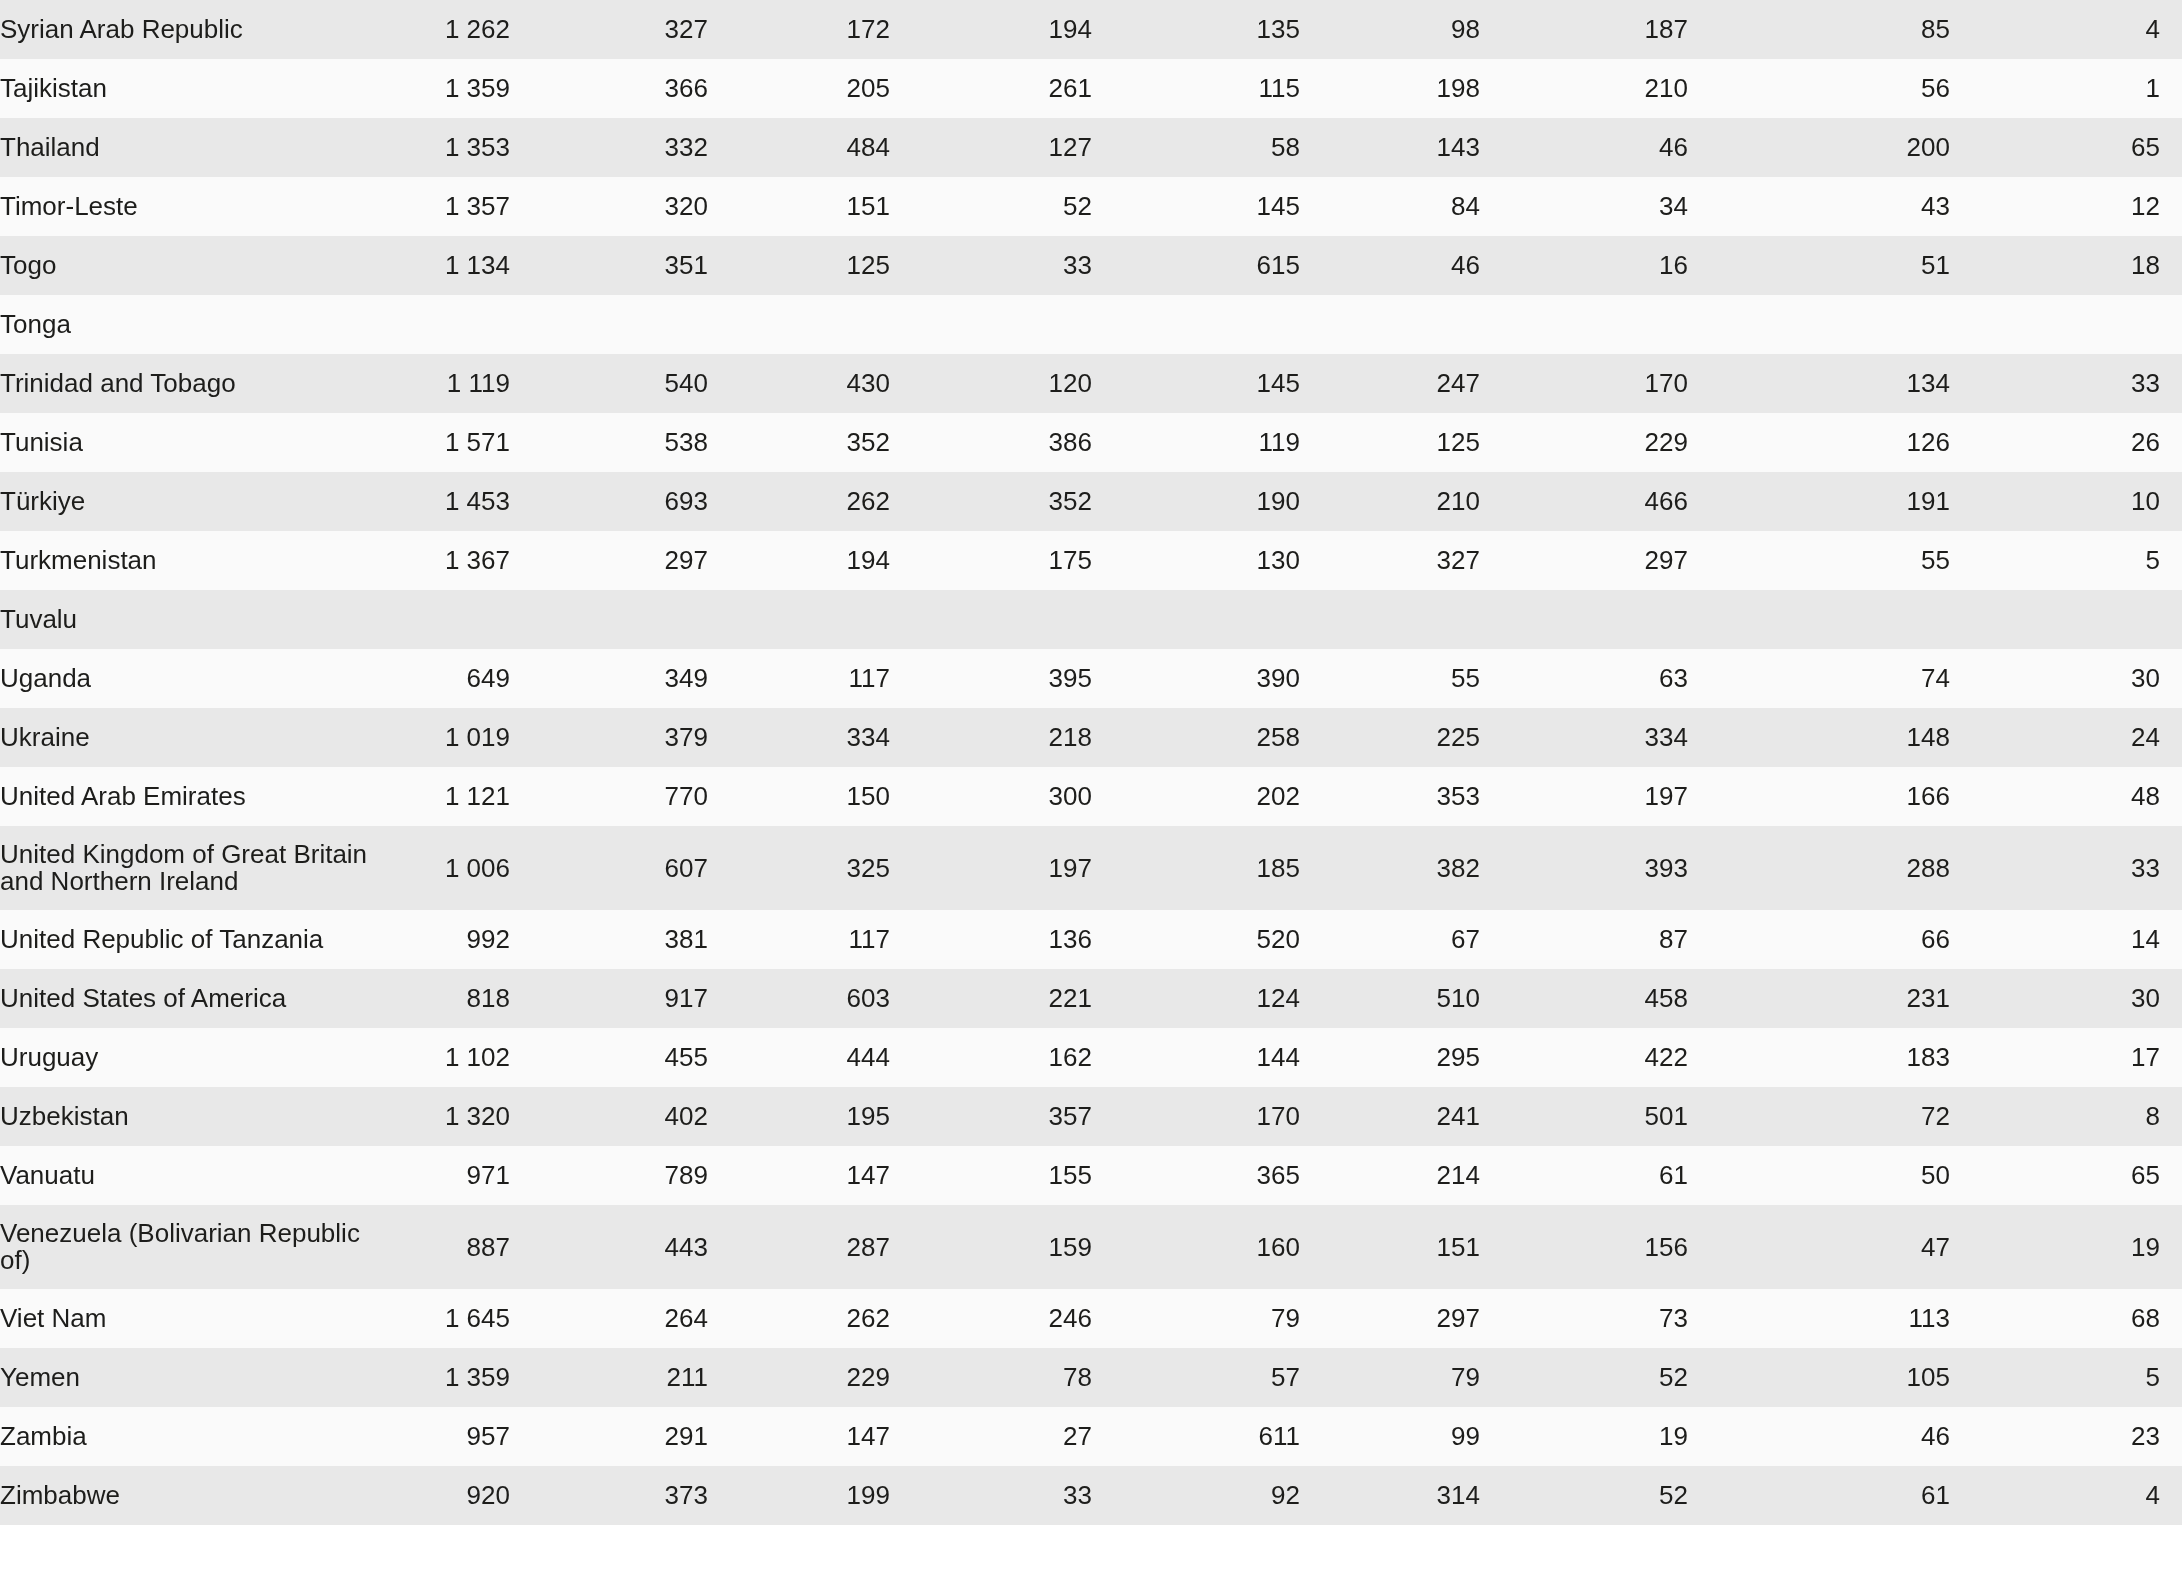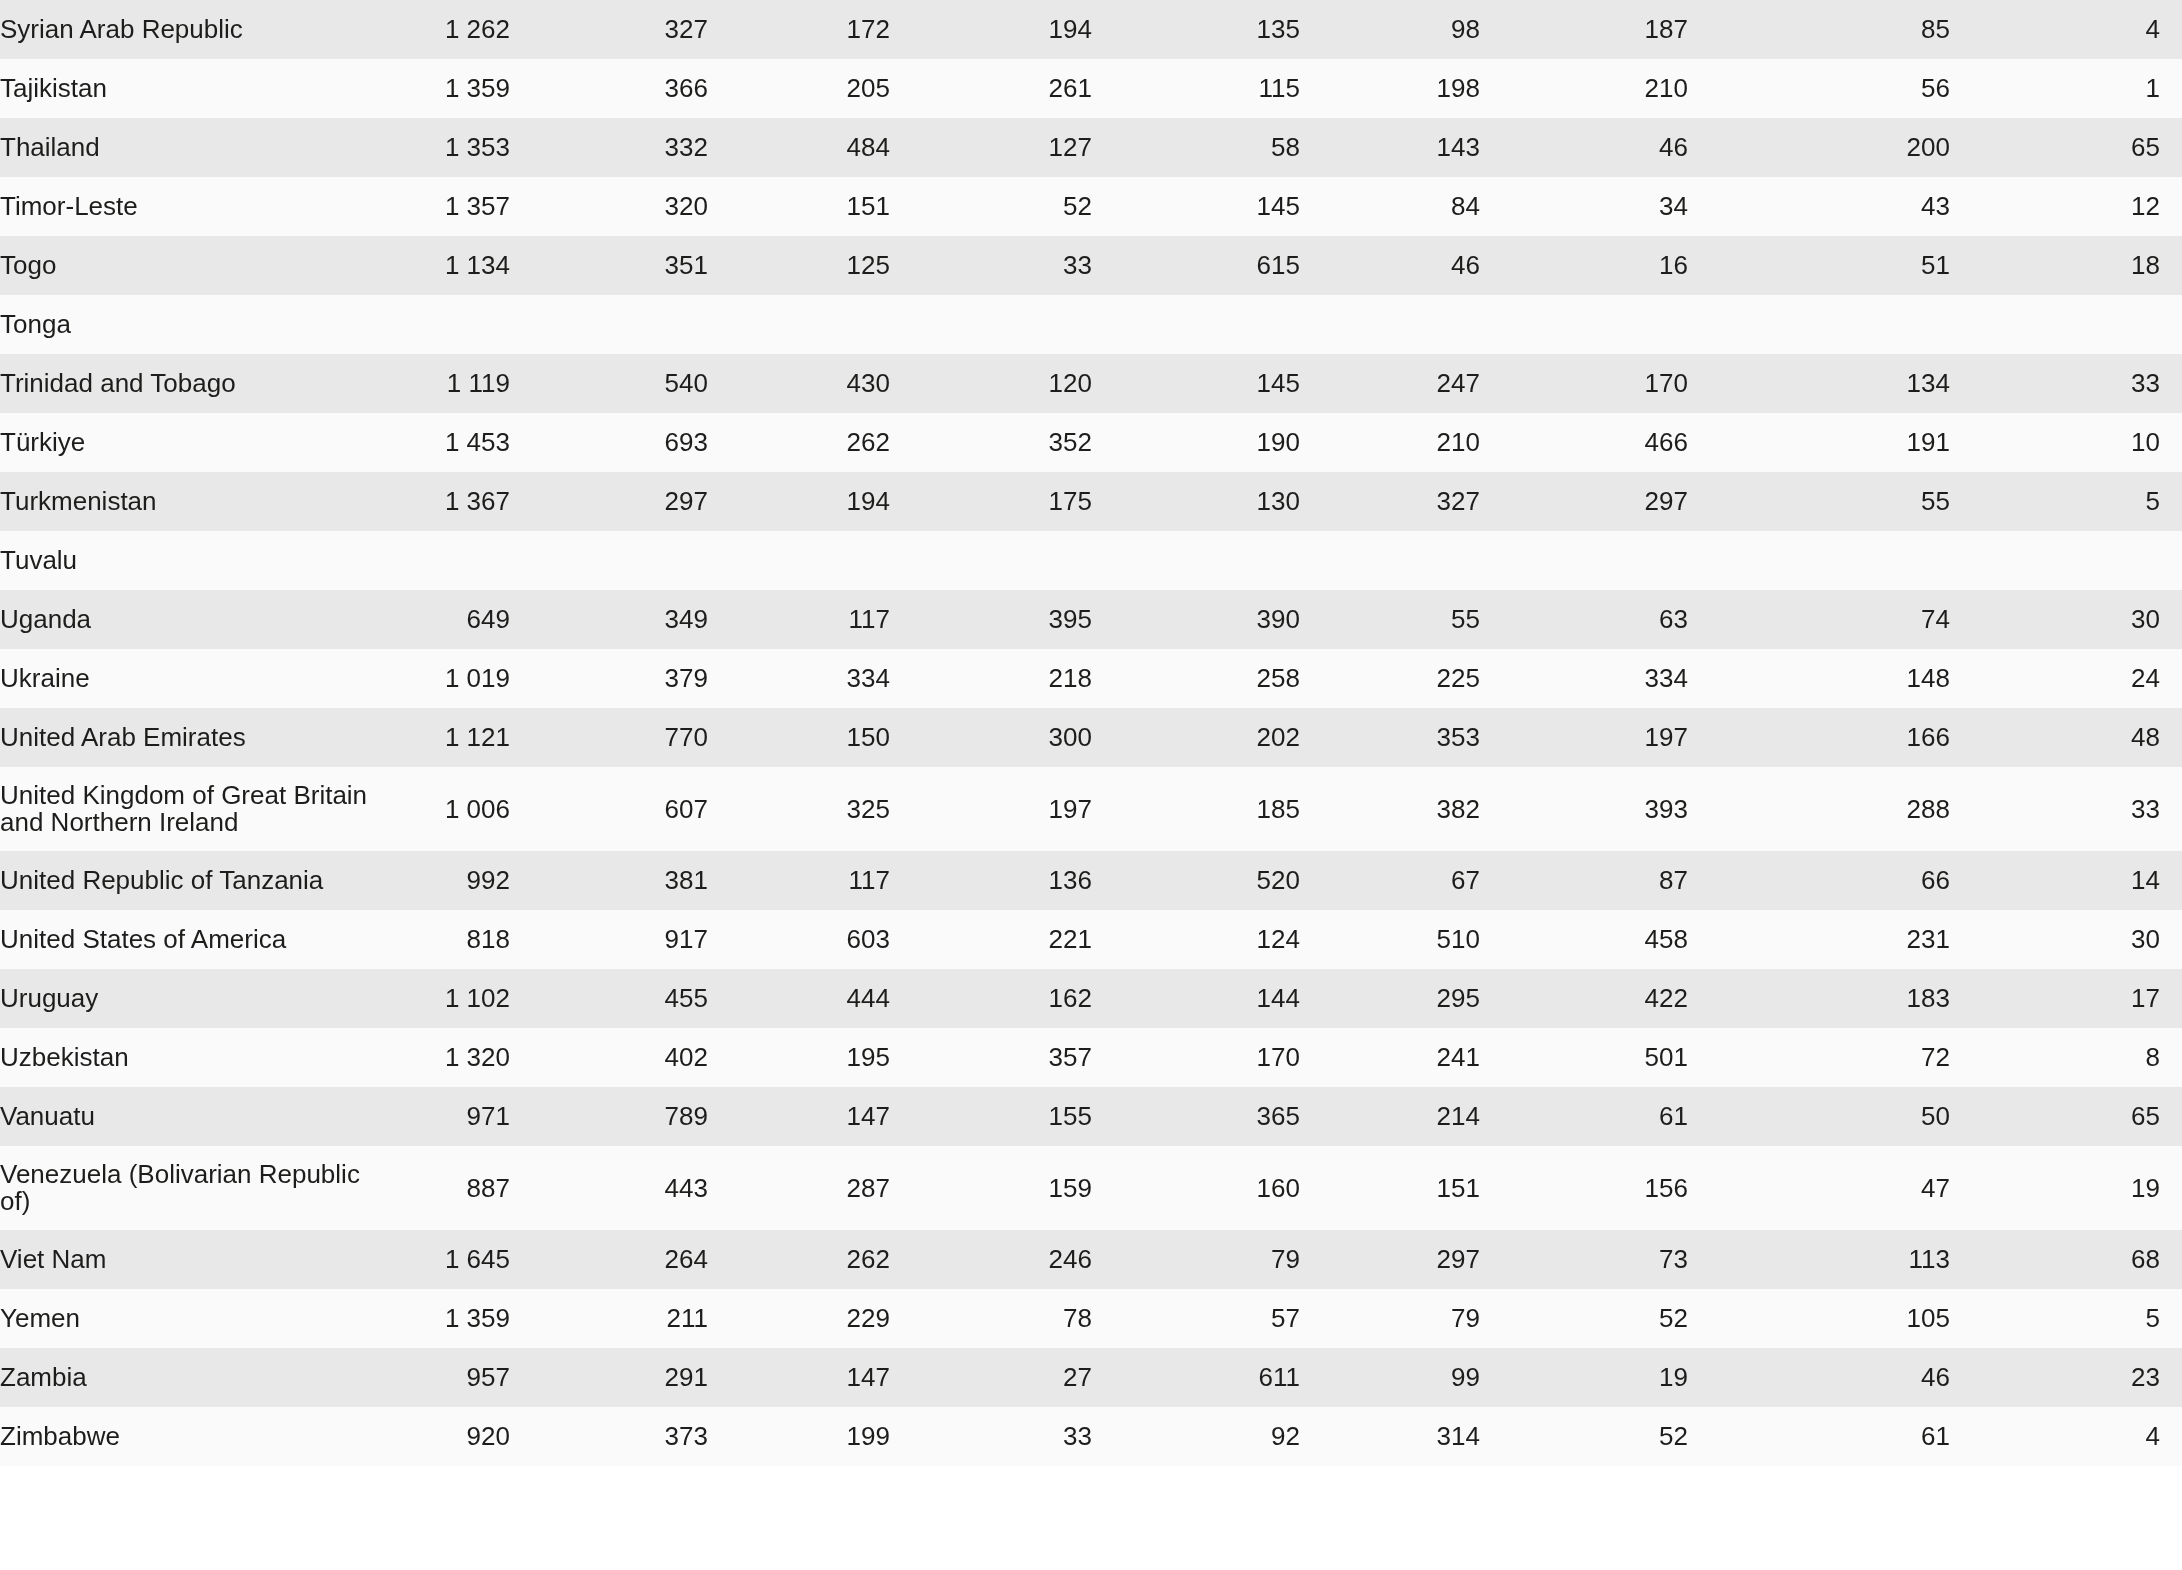--- a/index.html
+++ b/index.html
@@ -140,20 +140,32 @@
         <td class="num">540</td>
         <td class="num">430</td>
         <td class="num">120</td>
         <td class="num">145</td>
         <td class="num">247</td>
         <td class="num">170</td>
         <td class="num">134</td>
         <td class="num last">33</td>
       </tr>
       <tr>
+        <td class="country">Tunisia</td>
+        <td class="num">1 571</td>
+        <td class="num">538</td>
+        <td class="num">352</td>
+        <td class="num">386</td>
+        <td class="num">119</td>
+        <td class="num">125</td>
+        <td class="num">229</td>
+        <td class="num">126</td>
+        <td class="num last">26</td>
+      </tr>
+      <tr>
         <td class="country">Türkiye</td>
         <td class="num">1 453</td>
         <td class="num">693</td>
         <td class="num">262</td>
         <td class="num">352</td>
         <td class="num">190</td>
         <td class="num">210</td>
         <td class="num">466</td>
         <td class="num">191</td>
         <td class="num last">10</td>

